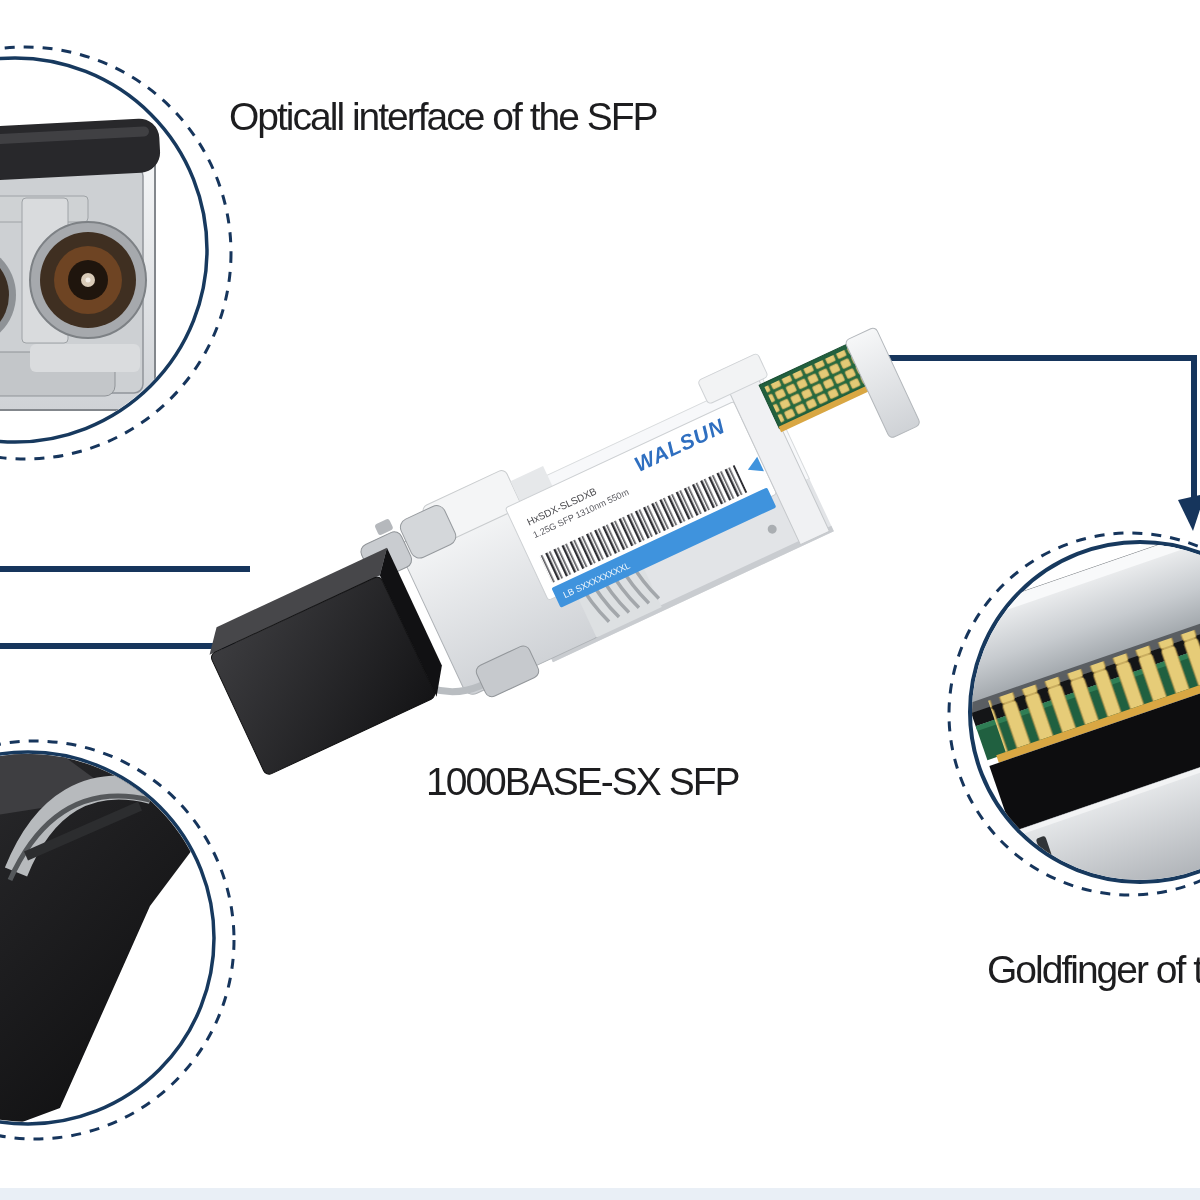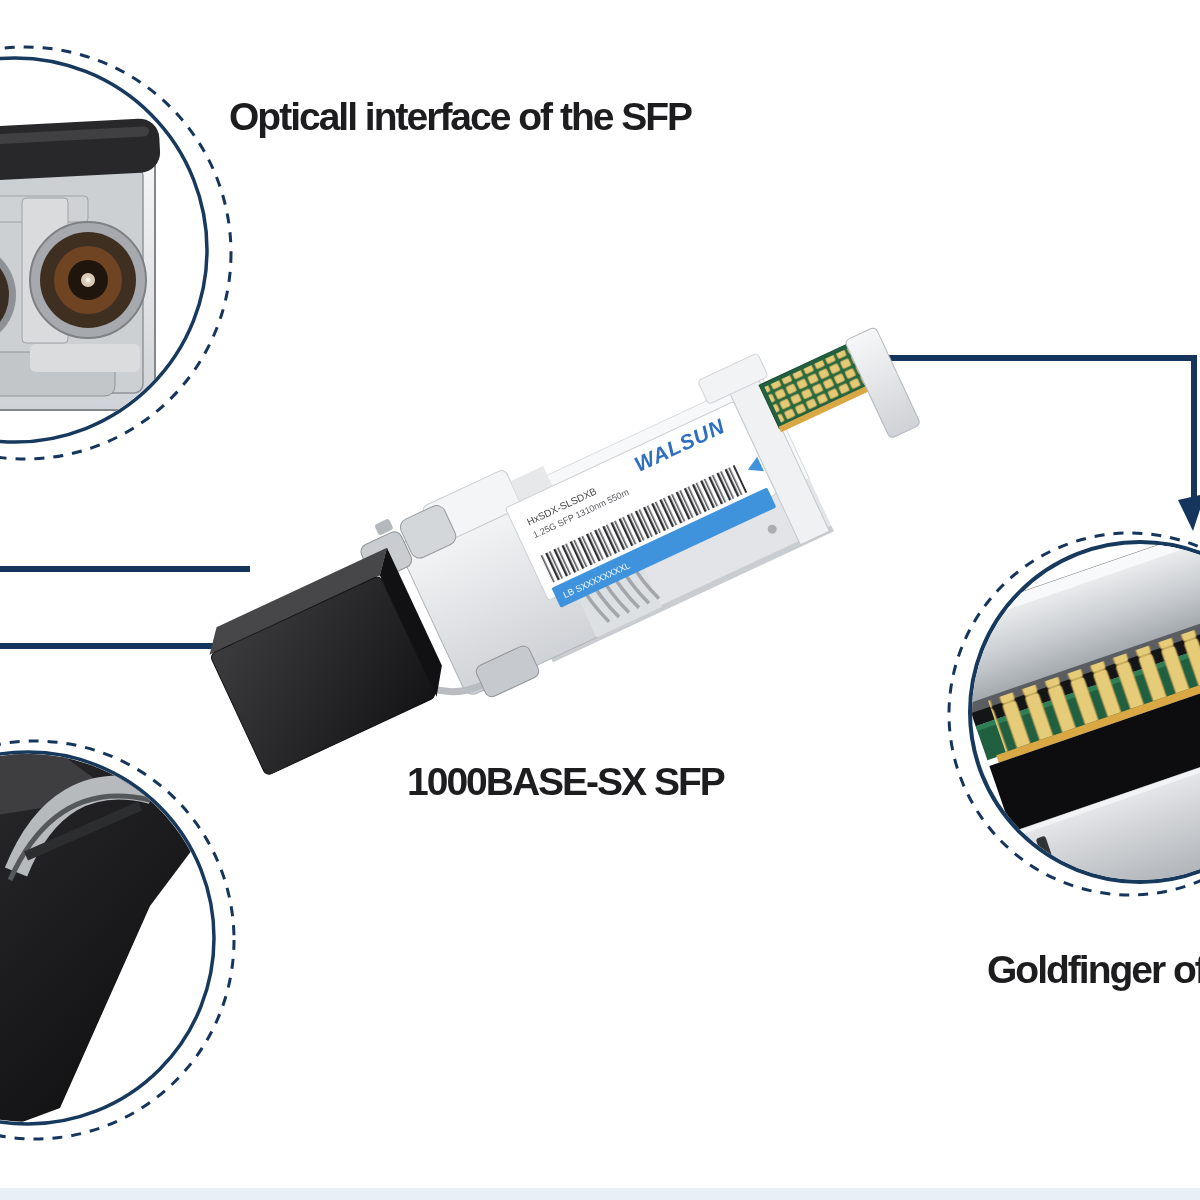--- a/index.html
+++ b/index.html
@@ -1,22 +1,22 @@
 <!DOCTYPE html>
 <html><head>
 <meta charset="utf-8">
 <style>
   html,body{margin:0;padding:0;background:#fff;}
   #canvas{position:relative;width:1200px;height:1200px;background:#ffffff;overflow:hidden;
           font-family:"Liberation Sans",sans-serif;}
   #scene{position:absolute;left:0;top:0;}
-  .callout-text{position:absolute;color:#1d1d1f;font-weight:bold;font-size:39px;
+  .callout-text{position:absolute;color:#1d1d1f;font-weight:normal;font-size:39px;
                 letter-spacing:-2px;line-height:1.12;white-space:nowrap;}
   .t-optical{left:229px;top:95px;}
-  .t-module{left:407px;top:760px;}
+  .t-module{left:426px;top:760px;}
   .t-dustcap{left:227px;top:1024px;}
   .t-goldfinger{left:987px;top:948px;}
 </style>
 </head>
 <body>
 
 <div id="canvas">
 
 <svg id="scene" width="1200" height="1200" viewBox="0 0 1200 1200">
   <defs>

